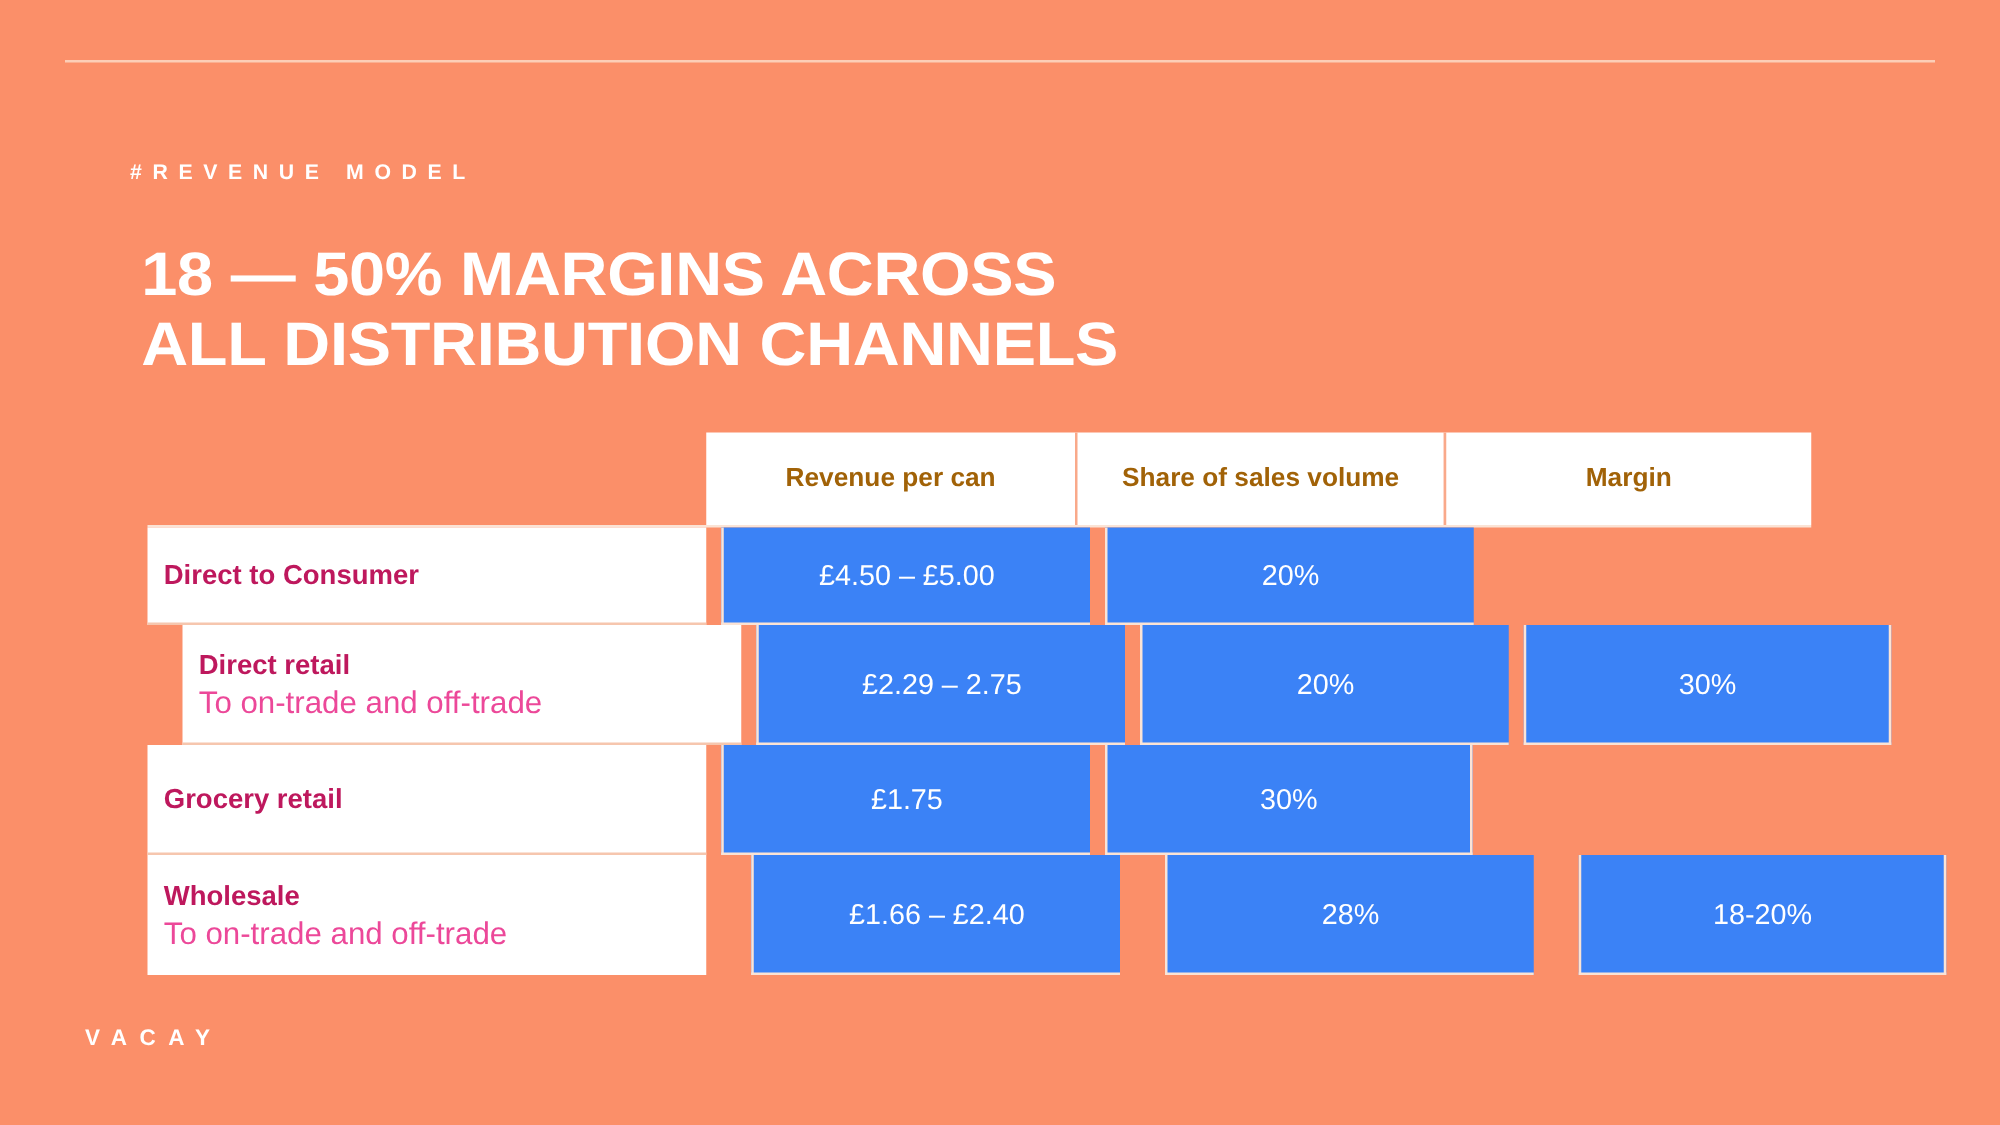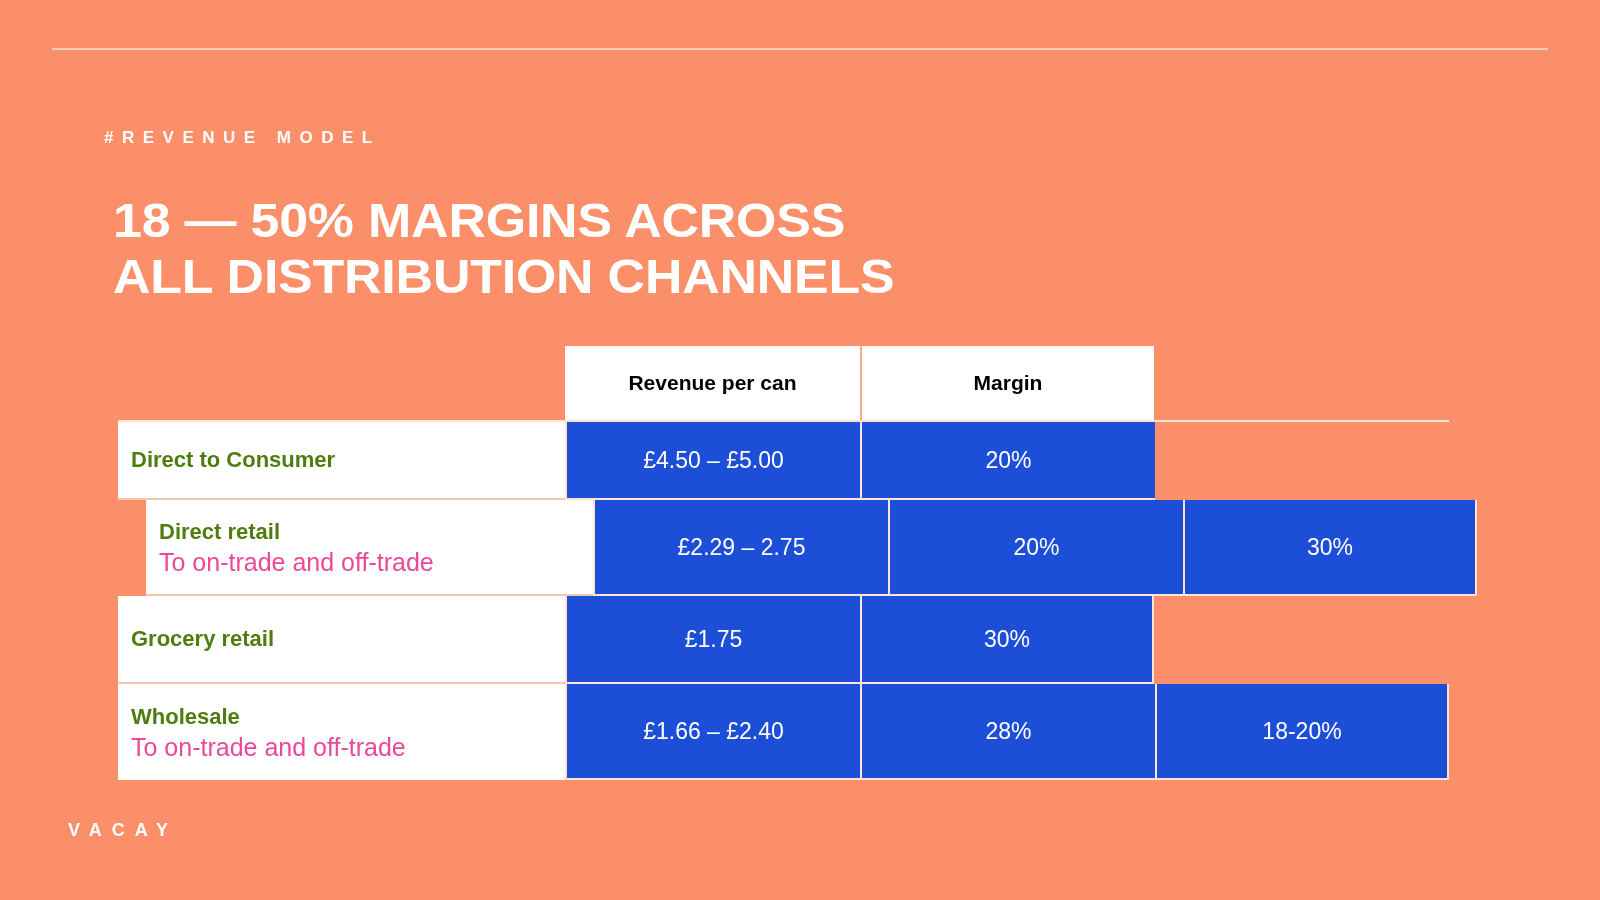--- a/index.html
+++ b/index.html
@@ -81,71 +81,72 @@
   .head-row .c-label {
     background: transparent;
   }
 
   .head-cell {
     background: #FFFFFF;
     height: 74px;
     display: flex;
     align-items: center;
     justify-content: center;
-    color: #000000;
+    color: #a16207;
     font-size: 21px;
     font-weight: 700;
     border-left: 2px solid #F9A98A;
   }
   .head-cell.first { border-left: none; }
 
   
   .body-rows {
     border-top: 2px solid #FBE3D5;
   }
 
   .b-row { display: flex; }
   .b-row.r1 { height: 78px; }
   .b-row.r2 { height: 96px; padding-left: 28px; }
   .b-row.r3 { height: 88px; border-radius: 22px; }
-  .b-row.r4 { height: 96px; }
+  .b-row.r4 { height: 96px; gap: 24px; }
 
   .label-cell {
     background: #FFFFFF;
     display: flex;
     flex-direction: column;
     justify-content: center;
     padding-left: 13px;
     border-bottom: 2px solid #F6C6AE;
   }
   .b-row.r4 .label-cell { border-bottom: none; }
 
   .label-title {
-    color: #4d7c0f;
+    color: #be185d;
     font-size: 22px;
     font-weight: 700;
     line-height: 30px;
   }
   .label-sub {
     color: #ec4899;
     font-size: 25px;
     font-weight: 400;
     line-height: 30px;
   }
 
   .data-cell {
-    background: #1d4ed8;
+    background: #3b82f6;
     display: flex;
     align-items: center;
     justify-content: center;
     color: #FFFFFF;
     font-size: 23px;
     font-weight: 400;
     border-left: 2px solid #FBE3D5;
     border-bottom: 2px solid #FBE3D5;
+    margin-left: 12px;
   }
   .b-row.r4 .data-cell { border-bottom: 2px solid #FBE3D5; }
   .data-cell.last { border-right: 2px solid #FBE3D5; }
 
   
   .logo {
     position: absolute;
     left: 68px;
     top: 820px;
     color: #FFFFFF;
@@ -165,20 +166,21 @@
 <div class="headline">
   <span class="hl-line">18 — 50% MARGINS ACROSS</span>
   <span class="hl-line">ALL DISTRIBUTION CHANNELS</span>
 </div>
 
 <div class="table">
 
   <div class="t-row head-row">
     <div class="c-label"></div>
     <div class="c-data head-cell first">Revenue per can</div>
+    <div class="c-data2 head-cell">Share of sales volume</div>
     <div class="c-data3 head-cell">Margin</div>
   </div>
 
   <div class="body-rows">
 
     <div class="b-row r1">
       <div class="c-label label-cell">
         <span class="label-title">Direct to Consumer</span>
       </div>
       <div class="c-data data-cell">£4.50 – £5.00</div>

